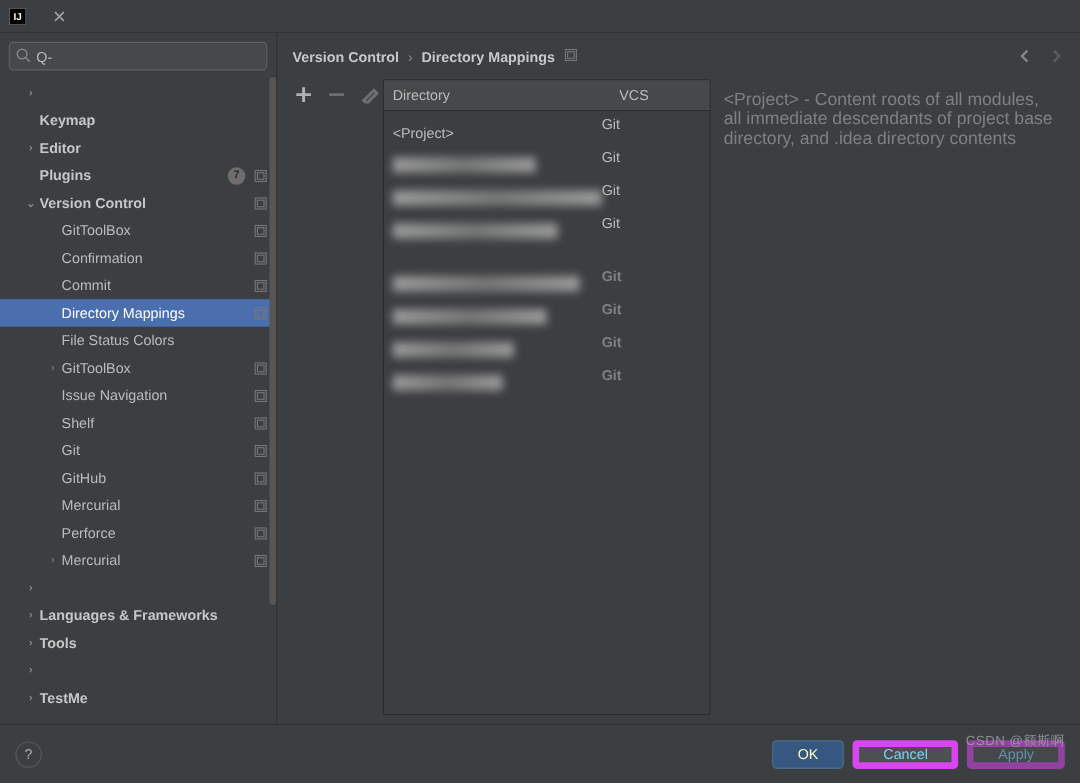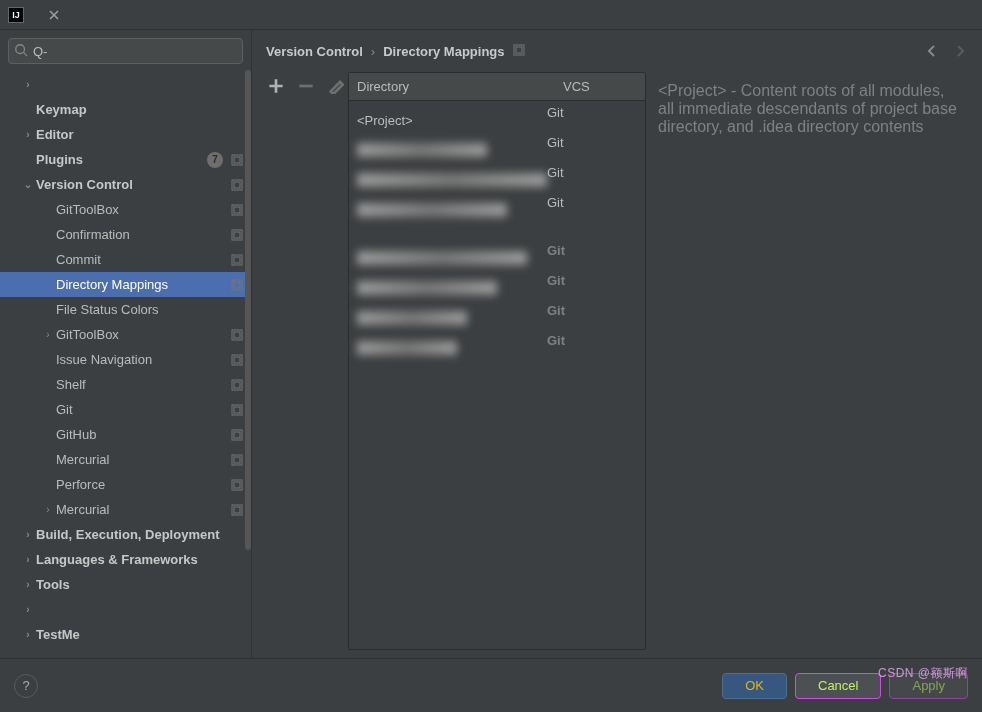--- a/index.html
+++ b/index.html
@@ -49,24 +49,24 @@
   .grow .row .vcs{width:90px}
   .grow .row .blur{filter:blur(4px);background:linear-gradient(90deg,#9a9a9a,#777,#9a9a9a);color:transparent;border-radius:2px;height:14px;display:inline-block}
   .unreg{margin-top:10px}
   .unreg-title{font-weight:600;color:#c7c7c7;padding:8px 8px 4px 8px}
   .unreg .row .vcs{color:#808080;font-weight:600}
   .footnote{color:#808080;padding:10px 12px;font-size:16px}
   .buttons{height:54px;border-top:1px solid #323232;display:flex;align-items:center;padding:0 14px}
   .help{width:24px;height:24px;border:1px solid #5a5a5a;border-radius:12px;display:flex;align-items:center;justify-content:center;color:#aaa;cursor:pointer}
   .spacer{flex:1}
   .btn{height:26px;padding:0 22px;border-radius:4px;display:flex;align-items:center;cursor:pointer;margin-left:8px}
-  .btn.primary{background:#365880;border:1px solid #4c708c;color:#eab308}
-  .btn.secondary{background:#4c5052;border:1px solid #d946ef;color:#bef264}
+  .btn.primary{background:#365880;border:1px solid #4c708c;color:#fef9c3}
+  .btn.secondary{background:#4c5052;border:6px solid #d946ef;color:#7dd3fc}
   .btn.dim{opacity:.55}
-  .watermark{position:absolute;right:14px;bottom:30px;color:#f0abfc;font-size:12px;opacity:.8;letter-spacing:.5px;pointer-events:none}
+  .watermark{position:absolute;right:14px;bottom:30px;color:#a3a3a3;font-size:12px;opacity:.8;letter-spacing:.5px;pointer-events:none}
 </style>
 </head>
 <body>
 
 <div class="titlebar">
   <div class="app-icon">IJ</div>
   <div class="close">
     <svg viewBox="0 0 10 10">
         <path d="M1 1 L9 9 M9 1 L1 9"></path>
       </svg>
@@ -234,21 +234,20 @@
           <span class="label">Mercurial</span>
           <span class="tag">
             <svg viewBox="0 0 12 12">
               <rect x="1" y="1" width="10" height="10"></rect>
               <rect x="3" y="3" width="6" height="6"></rect>
             </svg>
           </span>
         </div>
         <div class="tree-item pad1 bold">
           <span class="arrow">›</span>
-          <span class="label">Build, Execution, Deployment</span>
         </div>
         <div class="tree-item pad1 bold">
           <span class="arrow">›</span>
           <span class="label">Languages &amp; Frameworks</span>
         </div>
         <div class="tree-item pad1 bold">
           <span class="arrow">›</span>
           <span class="label">Tools</span>
         </div>
         <div class="tree-item pad1 bold">

